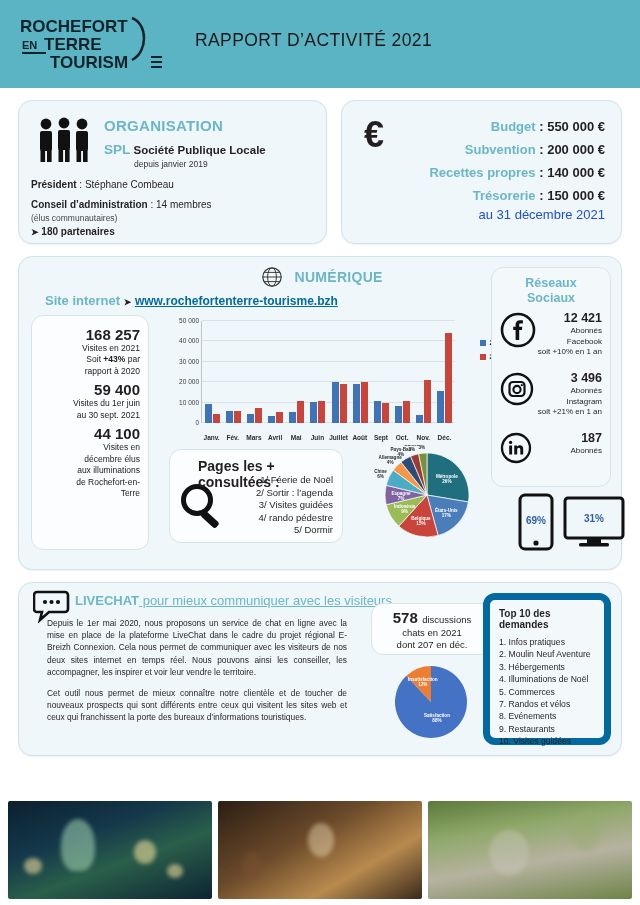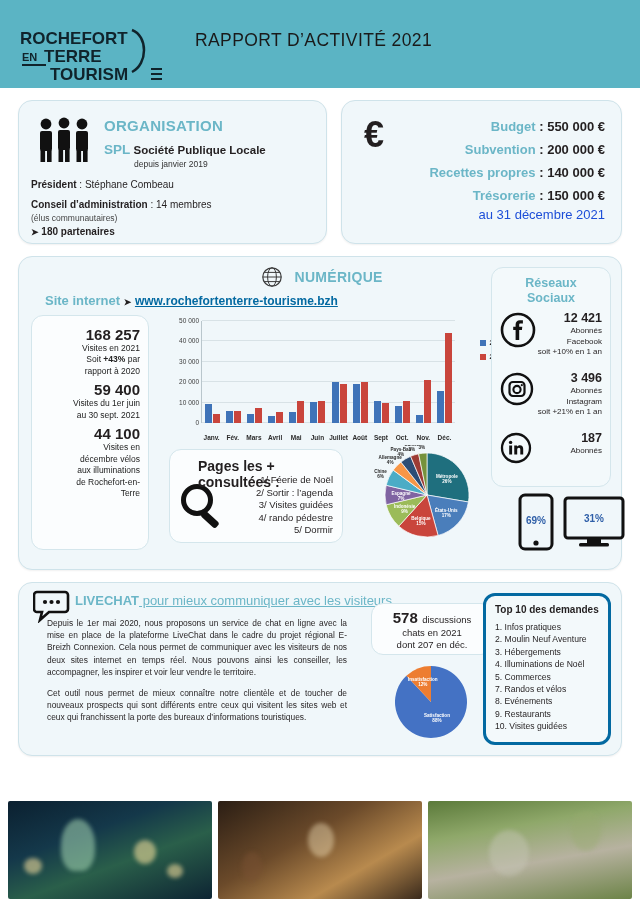--- a/index.html
+++ b/index.html
@@ -6,21 +6,21 @@
   body{
     width:640px;height:905px;
     background:#ffffff;
     font-family:"Liberation Sans", sans-serif;
     color:#231f20;
     overflow:hidden;
     position:relative;
   }
   .header{
     height:88px;background:#5bb4c4;position:relative;
-    display:flex;align-items:flex-end;
+    display:flex;align-items:center;
   }
   .logo{margin-left:14px;width:150px;height:64px;position:relative;}
   .logo svg{display:block;}
   .header-title{
     position:absolute;left:195px;top:30px;
     font-size:17.5px;font-weight:normal;letter-spacing:.4px;color:#1a1a1a;
   }
   .page{padding:0 18px;}
   .card{
     background:#f0f7fa;border:1px solid #cfe3ea;border-radius:14px;
@@ -112,21 +112,21 @@
   .chat-body p{margin:0 0 9px 0;}
   .disc-card{
     position:absolute;left:352px;top:20px;width:120px;height:50px;
     background:#fbfdfe;border:1px solid #d4e6ec;border-radius:12px;text-align:center;
   }
   .disc-num{font-size:15px;font-weight:bold;}
   .disc-txt{font-size:9.5px;line-height:1.3;}
   .sat-pie{position:absolute;left:366px;top:74px;}
   .top10{
     position:absolute;right:10px;top:10px;width:128px;height:152px;
-    background:#f3f9fb;border:3px solid #0369a1;border-radius:12px;padding:8px 6px 0 9px;box-sizing:border-box;
+    background:#f3f9fb;border:7px solid #0369a1;border-radius:12px;padding:8px 6px 0 9px;box-sizing:border-box;
   }
   .top10 h4{margin:0 0 6px 0;font-size:10px;font-weight:bold;}
   .top10 ol{margin:0;padding:0;list-style:none;font-size:8.6px;line-height:1.44;}
   .photos{position:absolute;left:8px;right:8px;bottom:6px;height:98px;display:flex;gap:6px;}
   .photo{flex:1;border-radius:2px;position:relative;overflow:hidden;}
   .p1{background:linear-gradient(160deg,#0b2030 0%,#14384a 35%,#2a5f4a 60%,#0d2433 100%);}
   .p2{background:linear-gradient(150deg,#2b1e14 0%,#6b4a2a 40%,#b88a4e 70%,#3a2a1c 100%);}
   .p3{background:linear-gradient(170deg,#5b7a3a 0%,#8fa86a 30%,#b7b2a0 60%,#6d8448 100%);}
   .ph-a{position:absolute;background:rgba(255,230,160,.55);border-radius:50%;filter:blur(2px);}
 </style>
@@ -239,21 +239,21 @@
         <div>rapport à 2020</div>
       </div>
       <div class="stat-big">59 400</div>
       <div class="stat-sub">
         <div>Visites du 1er juin</div>
         <div>au 30 sept. 2021</div>
       </div>
       <div class="stat-big">44 100</div>
       <div class="stat-sub">
         <div>Visites en</div>
-        <div>décembre vélos</div>
+        <div>décembre élus</div>
         <div>aux illuminations</div>
         <div>de Rochefort-en-</div>
         <div>Terre</div>
       </div>
     </div>
 
     <div class="chart-area">
       <div class="chart-plot" id="plot">
           <div class="gridline" style="bottom: 0%;">
             <div class="ytick">0</div>

